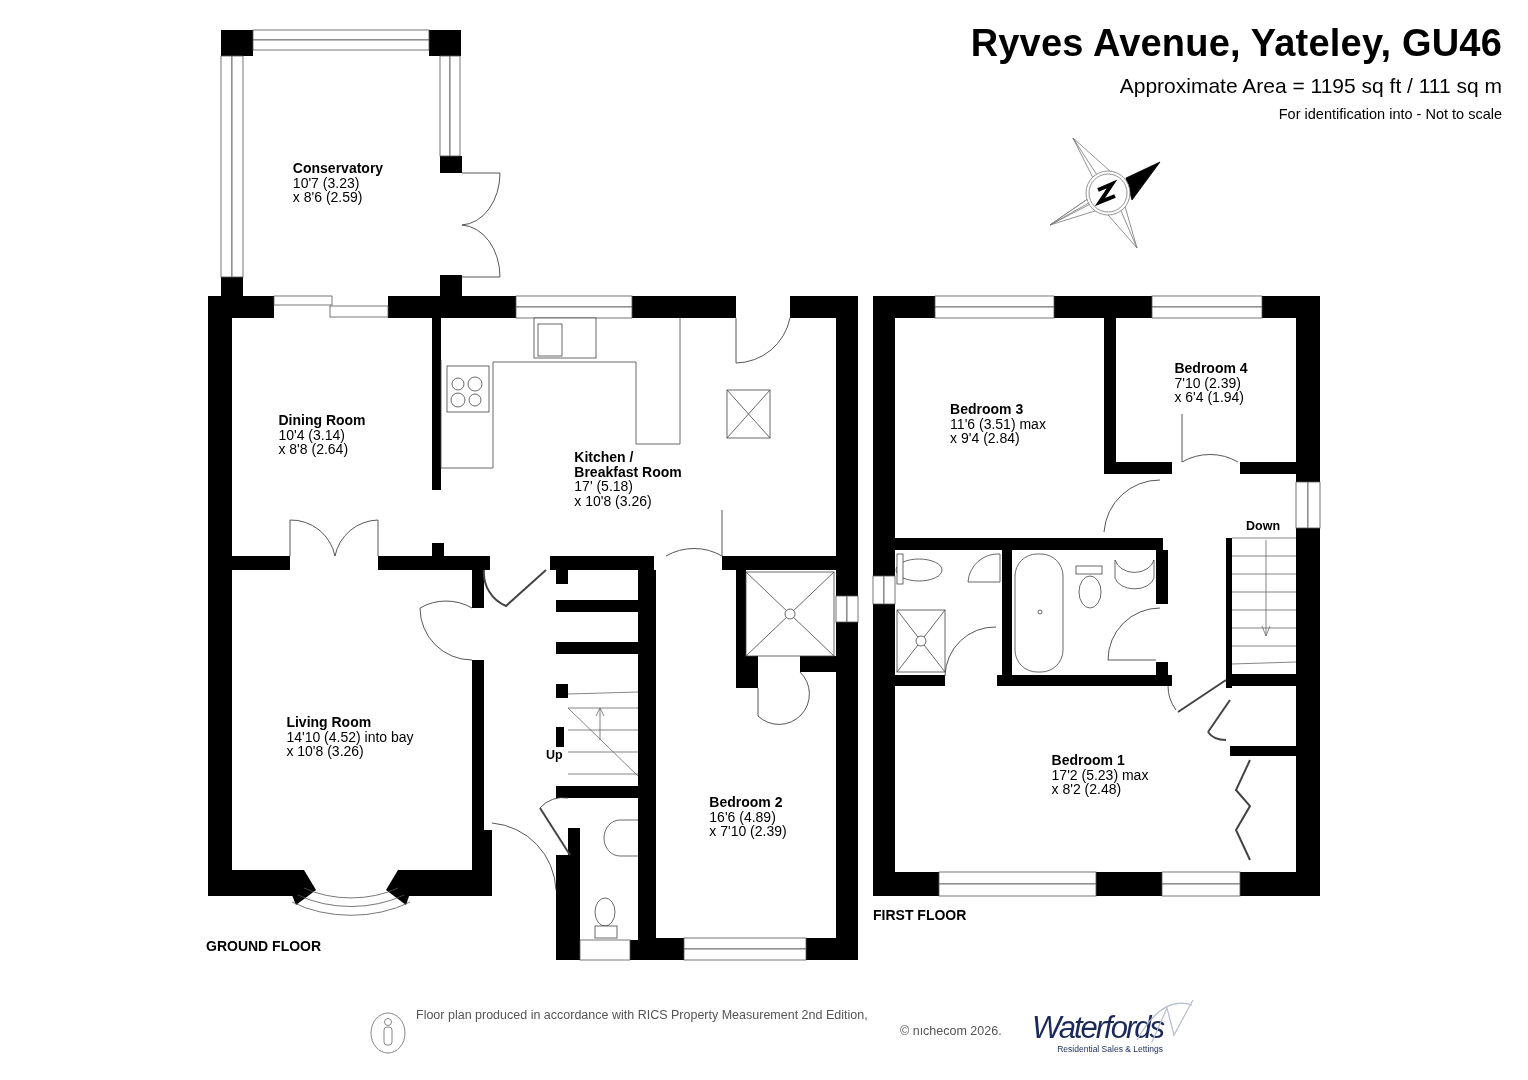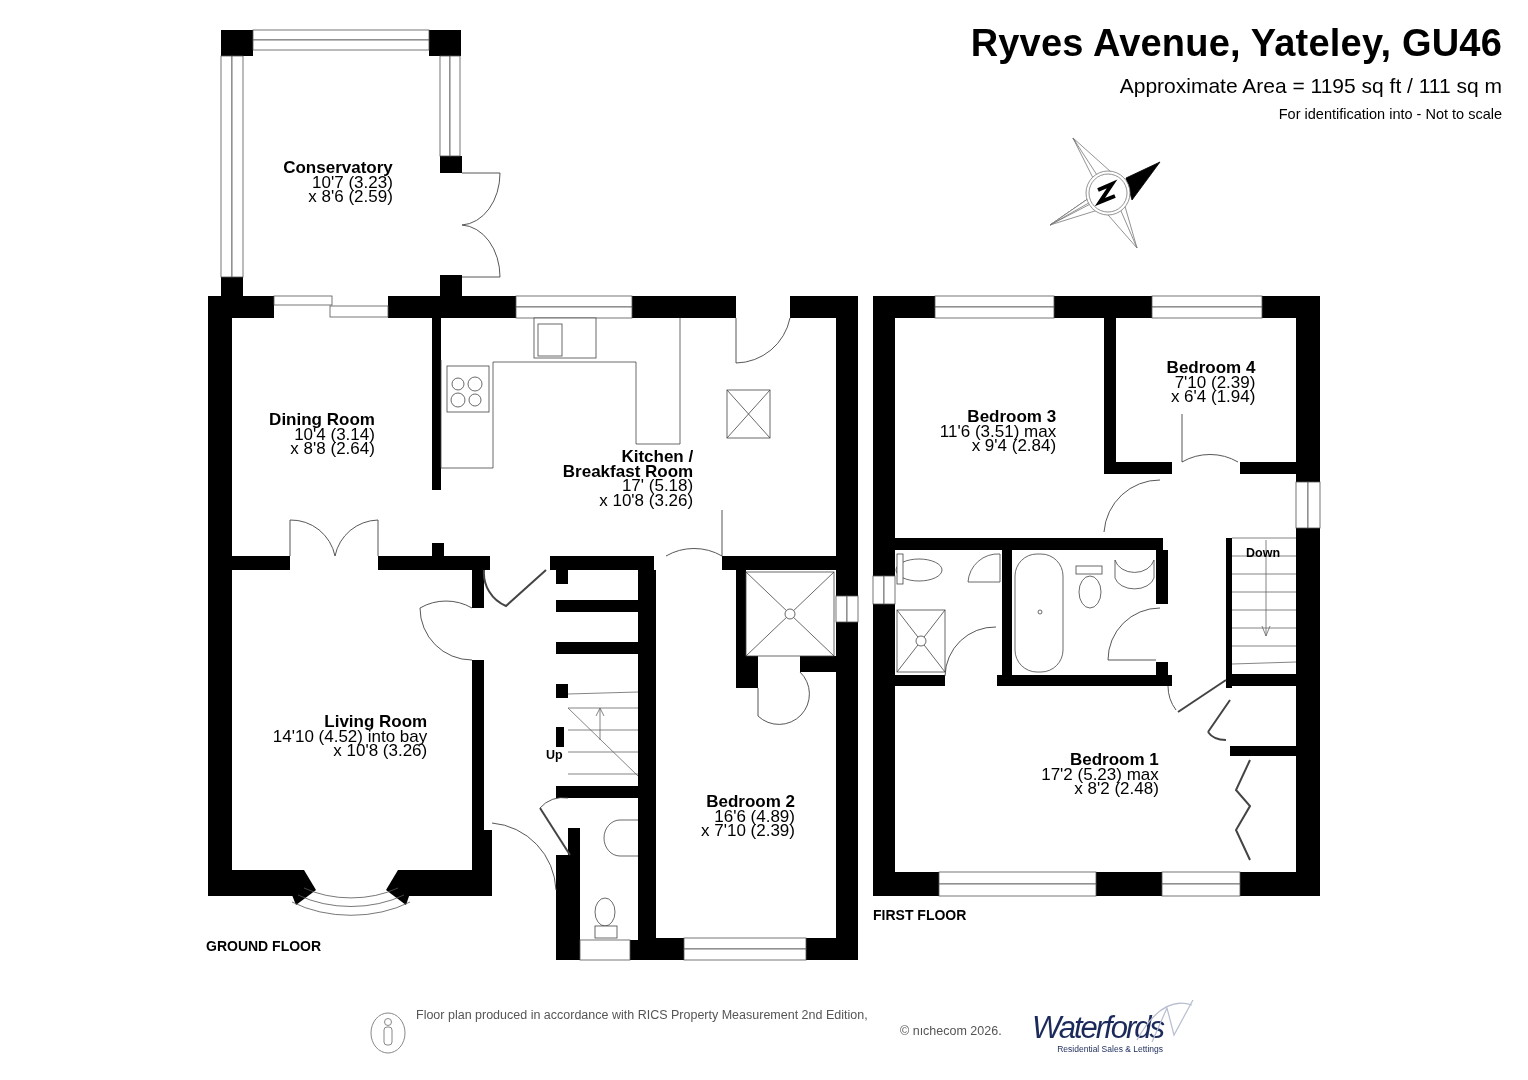--- a/index.html
+++ b/index.html
@@ -2,21 +2,21 @@
 <html><head>
 <meta charset="utf-8">
 <style>
   html,body{margin:0;padding:0;background:#fff;}
   body{width:1528px;height:1080px;position:relative;overflow:hidden;font-family:"Liberation Sans",sans-serif;color:#000;}
   .abs{position:absolute;}
   #title{right:26px;top:22px;font-size:38px;font-weight:bold;letter-spacing:0.2px;white-space:nowrap;}
   #area{right:26px;top:74px;font-size:21px;white-space:nowrap;}
   #disclaimer{right:26px;top:106px;font-size:14.5px;white-space:nowrap;}
   svg#plan{position:absolute;left:0;top:0;}
-  .room{position:absolute;text-align:right;font-size:17px;line-height:14.5px;transform:translateX(-50%);white-space:nowrap;}
+  .room{position:absolute;text-align:left;font-size:14px;line-height:14.5px;transform:translateX(-50%);white-space:nowrap;}
   .room .nm{font-weight:bold;}
   .floorlbl{position:absolute;font-size:14px;font-weight:bold;white-space:nowrap;}
   .stairlbl{position:absolute;font-size:12.5px;font-weight:bold;}
   #footer{position:absolute;left:416px;top:1008px;font-size:12.5px;line-height:15.5px;color:#555;white-space:nowrap;}
   #copyright{position:absolute;left:900px;top:1024px;font-size:12.5px;color:#555;white-space:nowrap;}
   #brand{position:absolute;left:1032px;top:1010px;text-align:right;}
   #brand .bn{font-family:"Liberation Sans",sans-serif;font-style:italic;font-size:31px;color:#1b2a5a;letter-spacing:-2px;}
   #brand .bt{font-size:8.5px;color:#1b2a5a;margin-left:10px;margin-top:-2px;}
 </style>
 </head>
@@ -249,36 +249,36 @@
   <div>x 10'8 (3.26)</div>
 </div>
 <div class="room" style="left:748px;top:795px;">
   <div class="nm">Bedroom 2</div>
   <div>16'6 (4.89)</div>
   <div>x 7'10 (2.39)</div>
 </div>
 <div class="stairlbl" style="left:546px;top:748px;">Up</div>
 <div class="floorlbl" style="left:206px;top:938px;">GROUND FLOOR</div>
 
-<div class="room" style="left:998px;top:402px;margin-top:8px;">
+<div class="room" style="left:998px;top:402px;">
   <div class="nm">Bedroom 3</div>
   <div>11'6 (3.51) max</div>
   <div>x 9'4 (2.84)</div>
 </div>
 <div class="room" style="left:1211px;top:361px;">
   <div class="nm">Bedroom 4</div>
   <div>7'10 (2.39)</div>
   <div>x 6'4 (1.94)</div>
 </div>
 <div class="room" style="left:1100px;top:753px;">
   <div class="nm">Bedroom 1</div>
   <div>17'2 (5.23) max</div>
   <div>x 8'2 (2.48)</div>
 </div>
-<div class="stairlbl" style="left:1246px;top:546px;text-align:center;">Down</div>
+<div class="stairlbl" style="left:1246px;top:519px;text-align:center;">Down</div>
 <div class="floorlbl" style="left:873px;top:907px;">FIRST FLOOR</div>
 
 <svg class="abs" style="left:368px;top:1010px;" width="40" height="46">
   <ellipse cx="20" cy="23" rx="17" ry="20" fill="none" stroke="#888" stroke-width="1"></ellipse>
   <circle cx="20" cy="12" r="3.5" fill="none" stroke="#888"></circle>
   <rect x="16" y="17" width="8" height="18" rx="3" fill="none" stroke="#888"></rect>
 </svg>
 <div id="footer">
   <div>Floor plan produced in accordance with RICS Property Measurement 2nd Edition,</div>
 </div>

